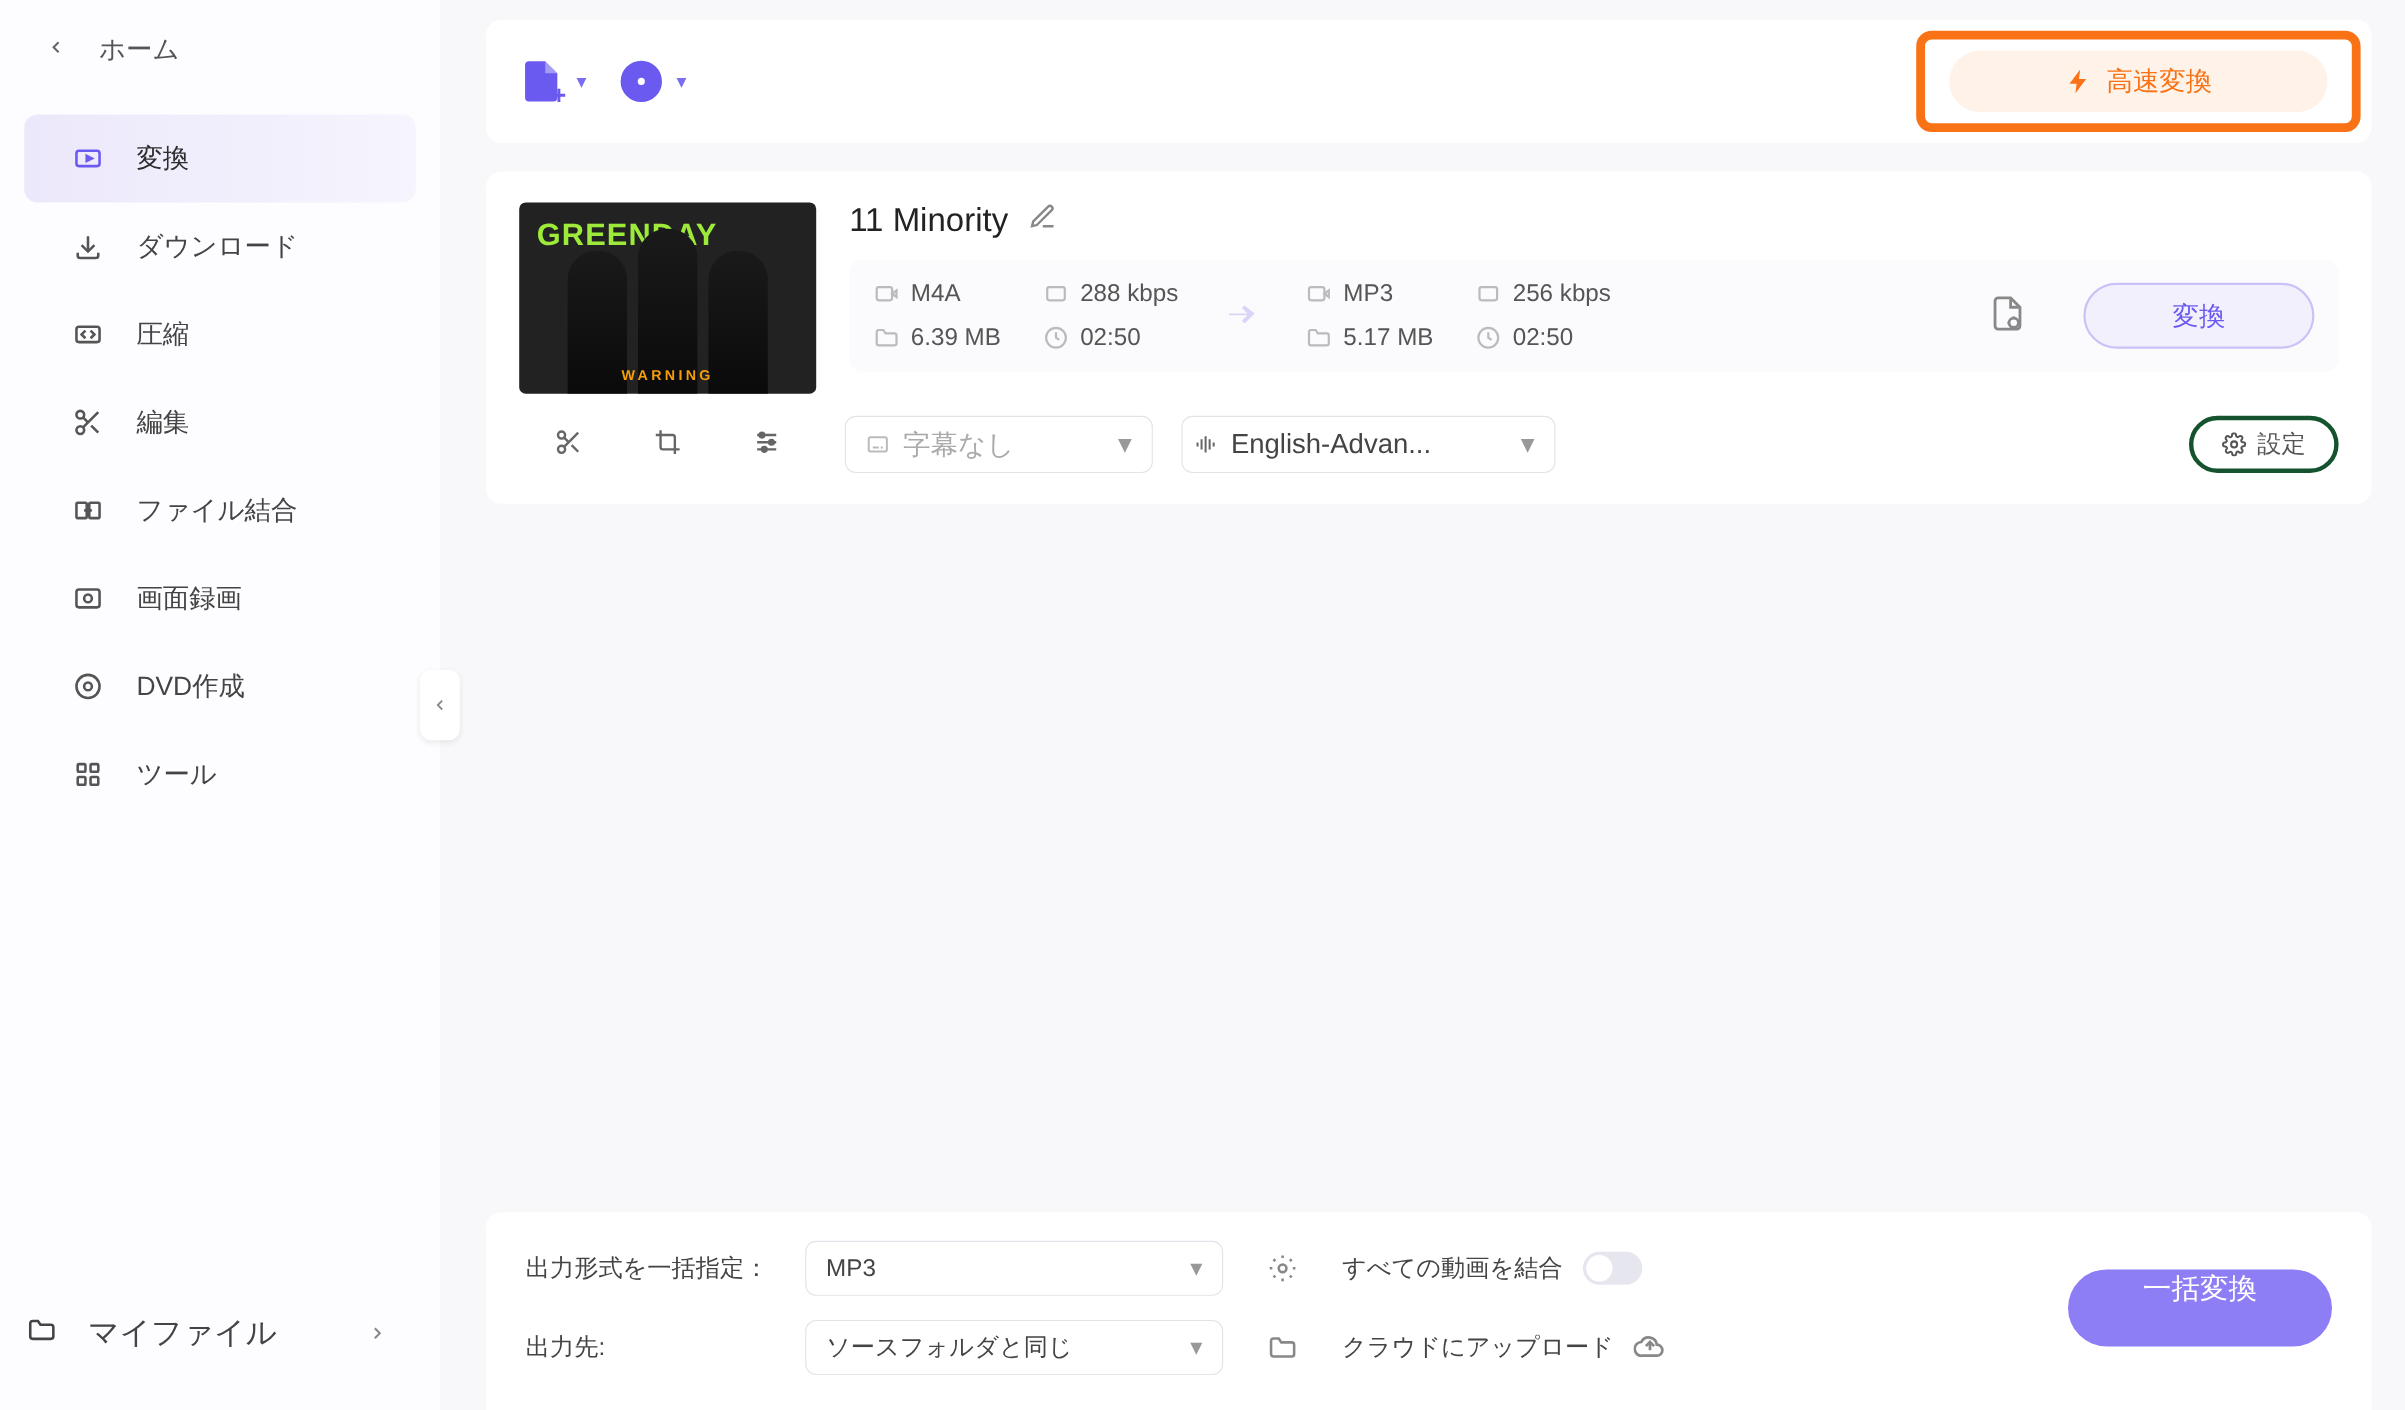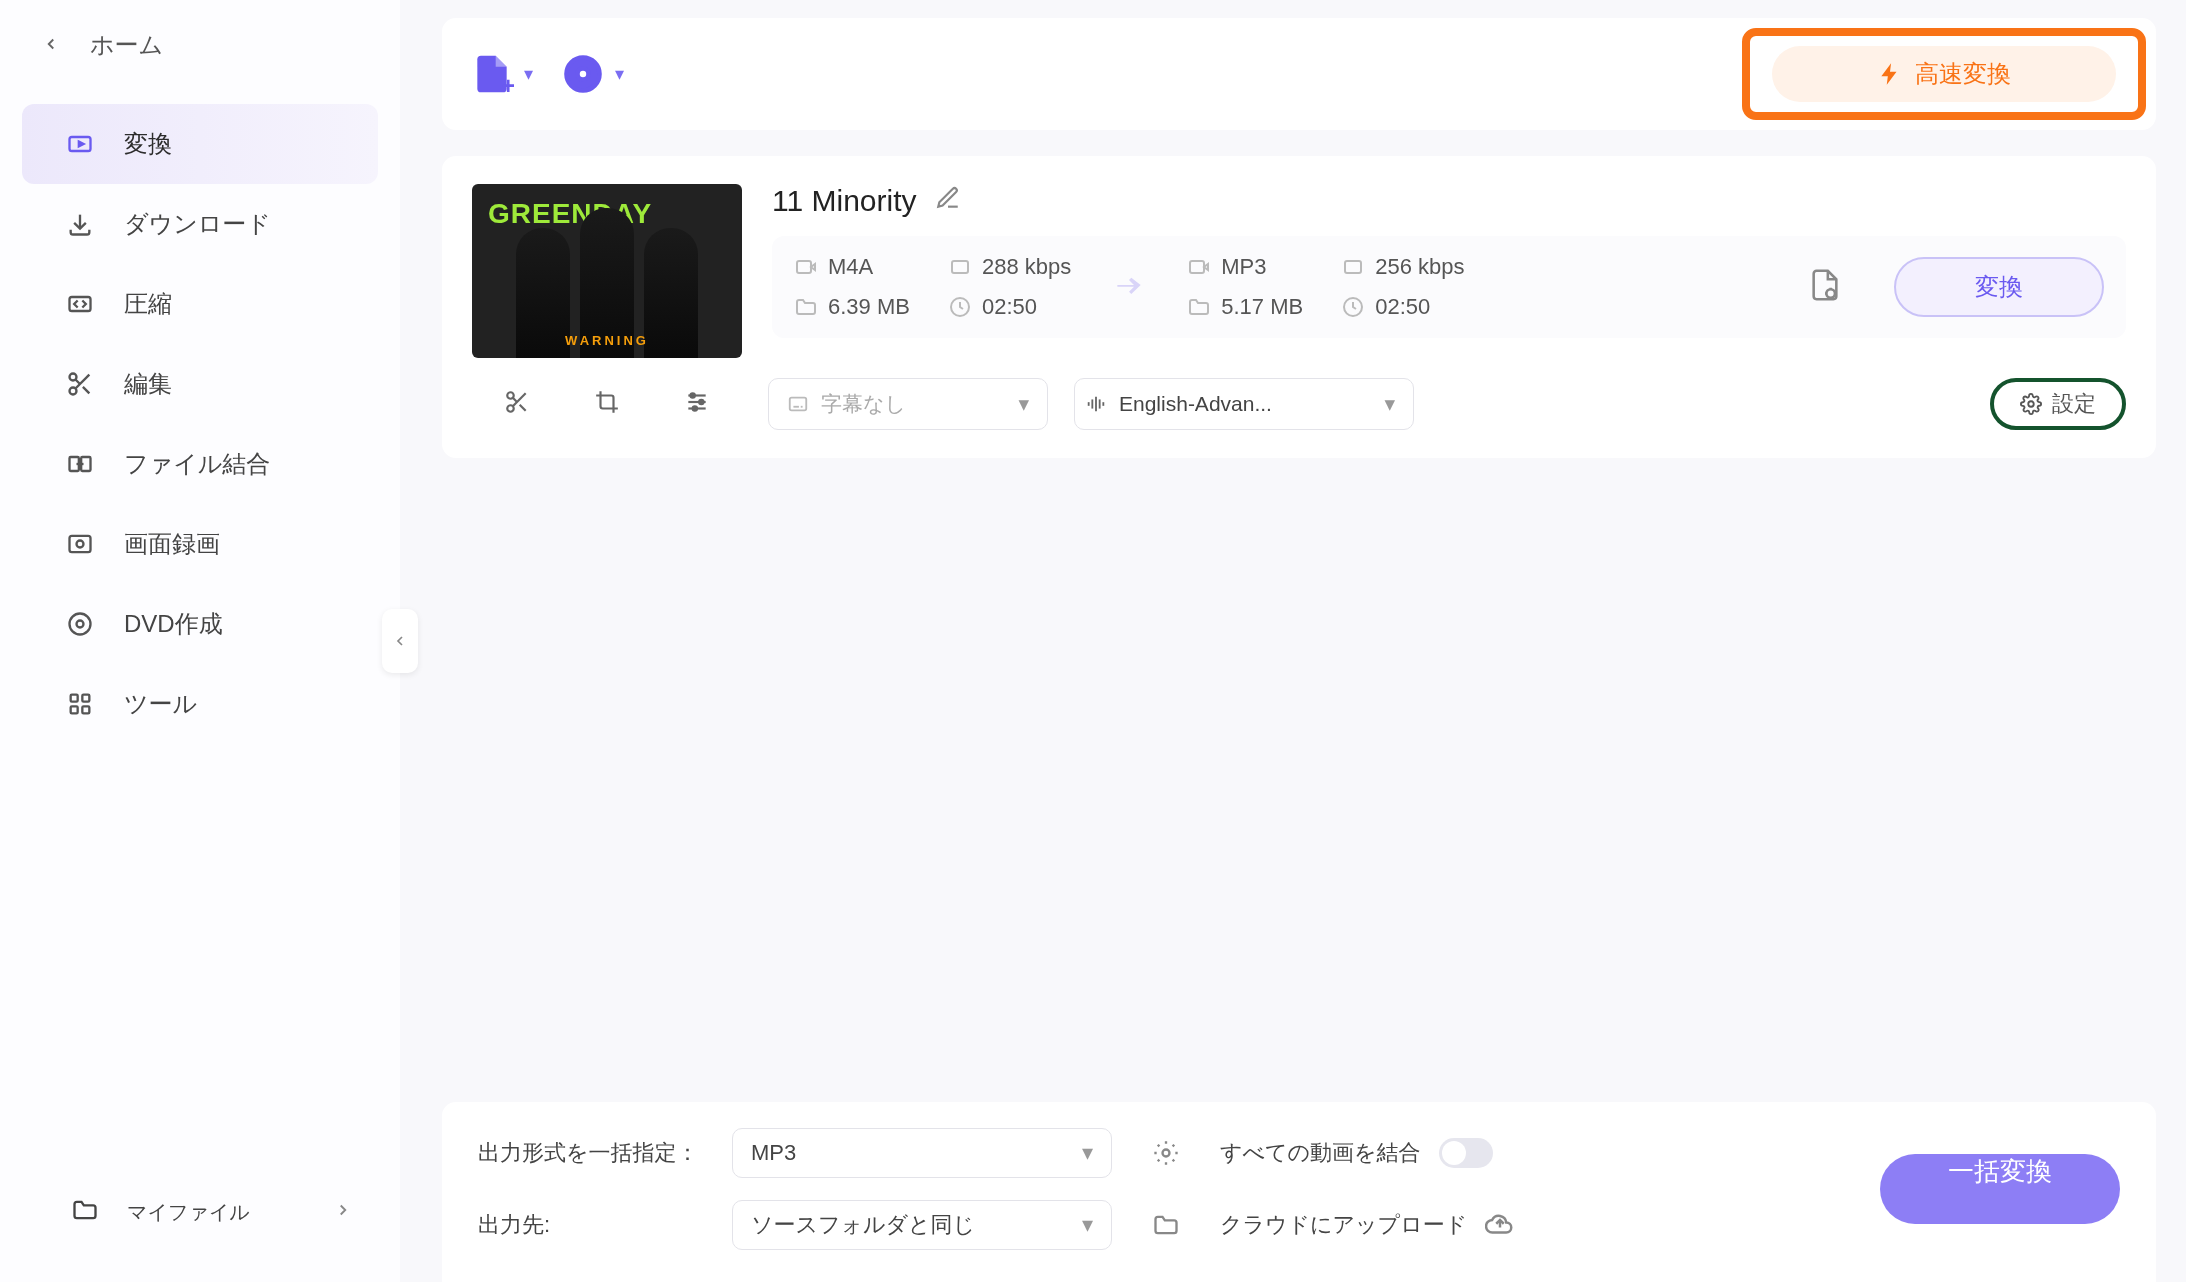--- a/index.html
+++ b/index.html
@@ -10,21 +10,21 @@
 .sidebar { width: 400px; background: #fdfdff; position: relative; display: flex; flex-direction: column; padding-top: 10px; }
 .home-row { display: flex; align-items: center; height: 70px; padding-left: 42px; gap: 30px; color: #555; }
 .home-row .chev { font-size: 24px; color: #666; }
 .home-row .label { font-size: 24px; }
 .nav { margin-top: 24px; display: flex; flex-direction: column; gap: 0; }
 .nav-item { display: flex; align-items: center; height: 80px; padding-left: 42px; gap: 28px; font-size: 24px; color: #444; border-radius: 12px; margin: 0 22px; }
 .nav-item.active { background: linear-gradient(90deg, #ece8fb, #f6f4fd); color: #2d2d2d; }
 .nav-item .icon { width: 32px; height: 32px; display: flex; align-items: center; justify-content: center; color: #555; flex-shrink: 0; }
 .nav-item.active .icon { color: #6a5af0; }
 .collapse-handle { position: absolute; right: -18px; top: 50%; transform: translateY(-50%); width: 36px; height: 64px; background: #fff; border-radius: 10px; box-shadow: 0 2px 6px rgba(0,0,0,0.08); display: flex; align-items: center; justify-content: center; color: #888; cursor: pointer; }
-.myfiles { margin-top: auto; margin-bottom: 40px; display: flex; align-items: center; padding-left: 71px; gap: 28px; font-size: 20px; color: #444; height: 60px; }
+.myfiles { margin-top: auto; margin-bottom: 40px; display: flex; align-items: center; padding-left: 24px; gap: 28px; font-size: 28px; color: #444; height: 60px; }
 .myfiles .chev-r { margin-left: auto; margin-right: 48px; color: #888; }
 
 
 .main { flex: 1; display: flex; flex-direction: column; padding: 18px 30px 0 42px; }
 .topbar { background: #fff; border-radius: 14px; height: 112px; display: flex; align-items: center; padding: 0 28px; gap: 28px; position: relative; }
 .addbtn { display: flex; align-items: center; gap: 10px; cursor: pointer; }
 .addbtn svg { width: 44px; height: 44px; }
 .addbtn .caret { color: #7a6df2; font-size: 18px; }
 .segmented { margin-left: auto; margin-right: auto; background: #ebebef; border-radius: 999px; height: 58px; display: flex; align-items: center; position: absolute; left: 50%; transform: translateX(-50%); }
 .segmented .seg { width: 222px; height: 58px; display: flex; align-items: center; justify-content: center; border-radius: 999px; font-size: 22px; color: #555; cursor: pointer; }
@@ -49,21 +49,21 @@
 .meta-col { display: grid; grid-template-columns: auto auto; column-gap: 38px; row-gap: 14px; }
 .meta-item { display: flex; align-items: center; gap: 10px; color: #555; font-size: 22px; white-space: nowrap; }
 .meta-item svg { width: 24px; height: 24px; color: #bbb; flex-shrink: 0; }
 .arrow { color: #d9d4f8; margin: 0 18px; }
 .settings-doc { color: #888; cursor: pointer; margin-left: auto; margin-right: 8px; }
 .convert-btn { margin-left: 24px; width: 210px; height: 60px; border: 2px solid #c9c2f7; background: #f3f0fe; color: #6a5af0; border-radius: 999px; font-size: 24px; display: flex; align-items: center; justify-content: center; cursor: pointer; }
 
 .actionrow { display: flex; align-items: center; gap: 26px; margin-top: 20px; }
 .thumb-actions { width: 270px; display: flex; justify-content: space-around; align-items: center; }
 .thumb-actions .ta { color: #666; cursor: pointer; }
-.dropdown { height: 52px; border: 1px solid #e3e3e9; border-radius: 10px; background: #fff; display: flex; align-items: center; padding: 0 18px; gap: 12px; color: #aaa; font-size: 21px; cursor: pointer; }
+.dropdown { height: 52px; border: 1px solid #e3e3e9; border-radius: 10px; background: #fff; display: flex; align-items: center; padding: 0 18px; gap: 12px; color: #aaa; font-size: 25px; cursor: pointer; }
 .dropdown.sub { width: 280px; }
 .dropdown.lang { width: 340px; color: #444; padding-left: 10px; }
 .dropdown .caret-d { margin-left: auto; color: #999; }
 .settings-btn { margin-left: auto; height: 52px; border: 4px solid #14532d; border-radius: 999px; padding: 0 26px; display: flex; align-items: center; gap: 10px; color: #555; font-size: 22px; cursor: pointer; }
 
 
 .footer { margin-top: auto; background: #fff; border-radius: 14px 14px 0 0; padding: 26px 36px 32px; display: grid; grid-template-columns: 230px 380px 60px 1fr auto; column-gap: 24px; row-gap: 22px; align-items: center; font-size: 22px; color: #444; }
 .footer .flabel { white-space: nowrap; }
 .fselect { height: 50px; border: 1px solid #e3e3e9; border-radius: 10px; display: flex; align-items: center; padding: 0 18px; color: #444; cursor: pointer; }
 .fselect .caret-d { margin-left: auto; color: #999; }

